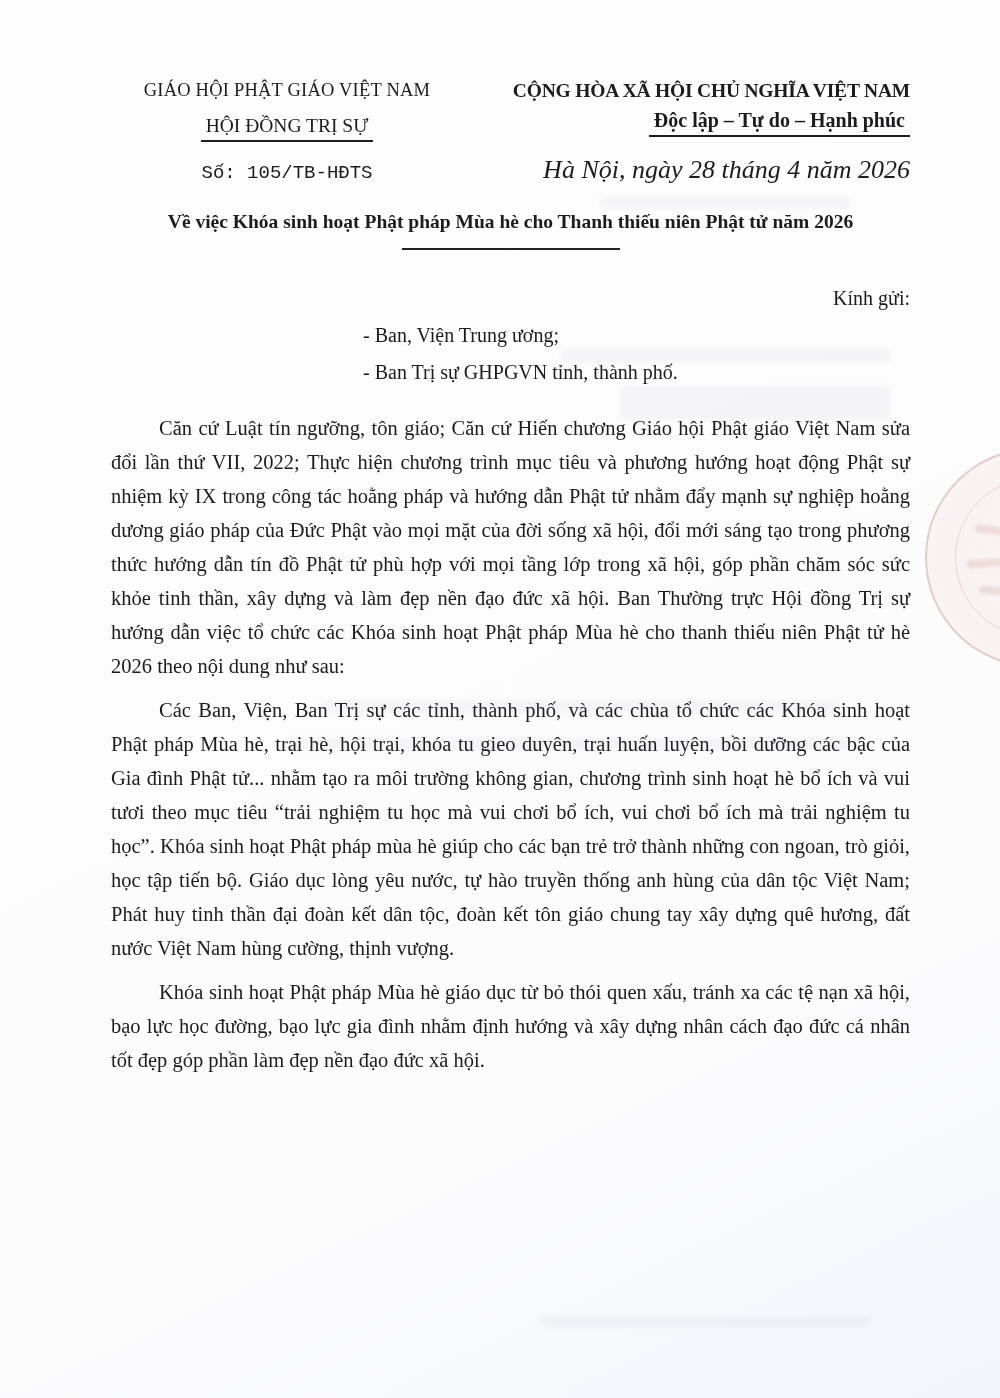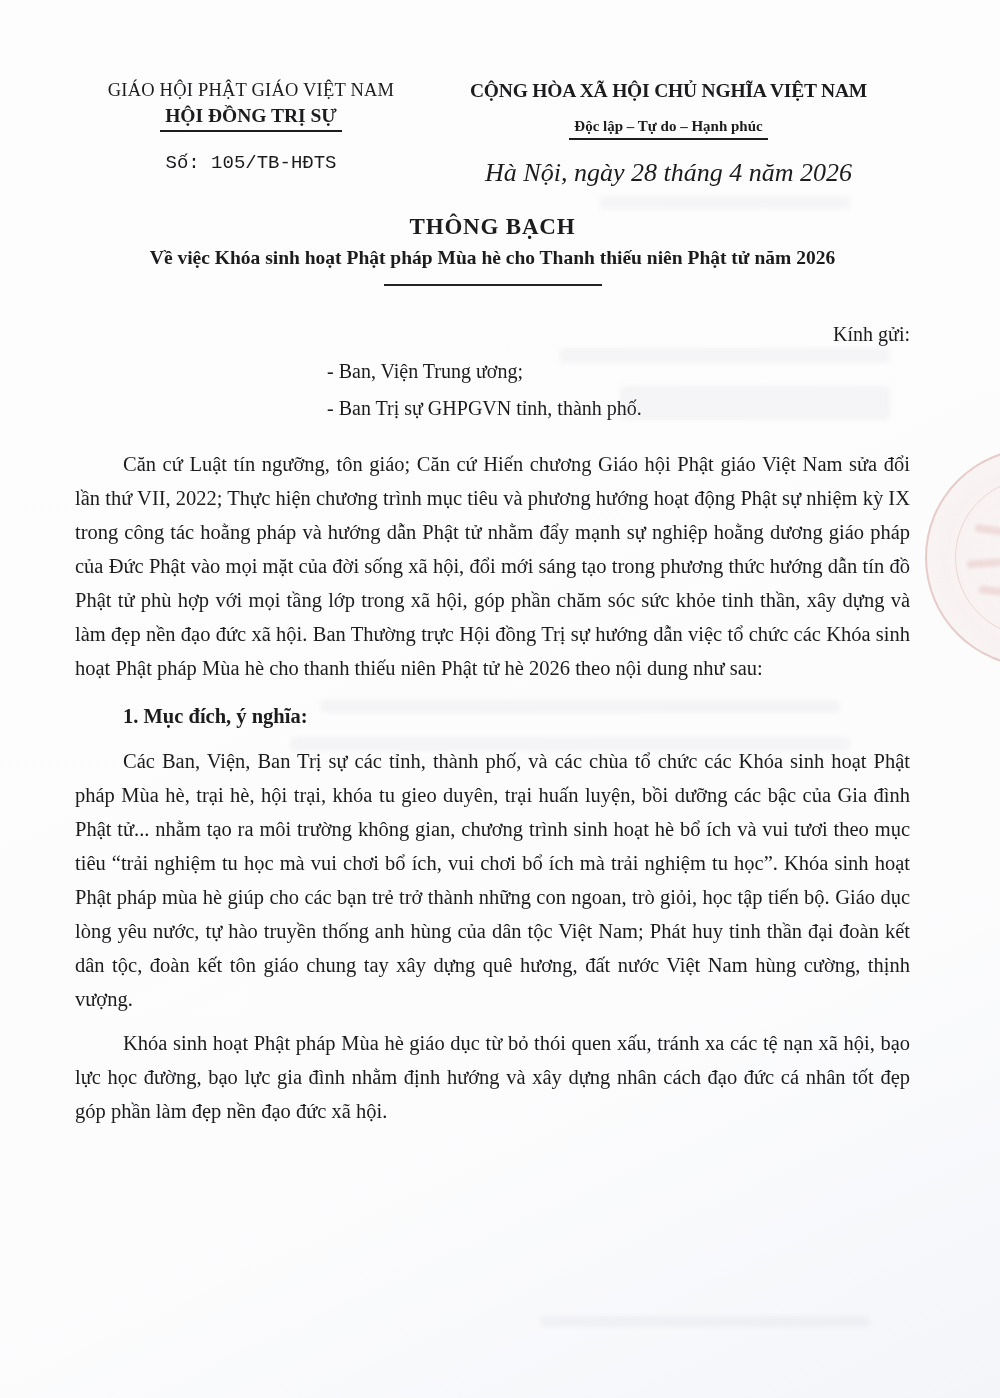--- a/index.html
+++ b/index.html
@@ -5,36 +5,36 @@
   html, body { margin: 0; padding: 0; }
   body {
     width: 1000px; height: 1398px; overflow: hidden;
     background: #ffffff;
     font-family: "Liberation Serif", "DejaVu Serif", serif;
   }
   .page {
     position: relative;
     width: 1000px; height: 1398px;
     box-sizing: border-box;
-    padding: 80px 90px 0 75px;
+    padding: 80px 90px 0 111px;
     background: linear-gradient(155deg, #fdfdfe 0%, #fcfcfd 72%, #f3f5f9 100%);
     color: #1c1c1f;
     overflow: hidden;
   }
 
   
   .header { display: flex; align-items: flex-start; }
   .header-left { width: 352px; text-align: center; flex: none; }
-  .header-right { flex: 1; text-align: center; }
+  .header-right { flex: 1; text-align: right; }
   .org-name { font-size: 18.5px; letter-spacing: 0.2px; white-space: nowrap; }
-  .org-council { font-weight: bold; font-size: 19.5px; margin-top: 4px; }
+  .org-council { font-weight: normal; font-size: 19.5px; margin-top: 14px; }
   .underlined { display: inline-block; border-bottom: 2px solid #1d1d20; padding: 0 5px 3px 5px; }
   .doc-number { margin-top: 20px; font-size: 19px; font-family: Liberation Mono, monospace; }
   .national-title { font-weight: bold; font-size: 19.5px; letter-spacing: -0.2px; white-space: nowrap; }
-  .national-motto { font-weight: bold; font-size: 15px; margin-top: 16px; }
+  .national-motto { font-weight: bold; font-size: 20px; margin-top: 7px; }
   .place-date { margin-top: 18px; font-style: italic; font-size: 26px; }
 
   
   .title-block { margin-top: 26px; text-align: center; }
   .doc-title { font-weight: bold; font-size: 23px; letter-spacing: 0.8px; }
   .doc-subtitle { font-weight: bold; font-size: 19.5px; margin-top: 7px; }
   .title-rule { width: 218px; height: 0; border-top: 2px solid #222327; margin: 15px auto 0 auto; }
 
   
   .salutation { margin-top: 30px; font-size: 20px; line-height: 37px; }
@@ -122,33 +122,31 @@
     <div class="header-right">
       <div class="national-title">CỘNG HÒA XÃ HỘI CHỦ NGHĨA VIỆT NAM</div>
       <div class="national-motto">
         <span class="underlined">Độc lập – Tự do – Hạnh phúc</span>
       </div>
       <div class="place-date">Hà Nội, ngày 28 tháng 4 năm 2026</div>
     </div>
   </div>
 
   <div class="title-block">
-    <div class="doc-title">THÔNG BẠCH</div>
     <div class="doc-subtitle">Về việc Khóa sinh hoạt Phật pháp Mùa hè cho Thanh thiếu niên Phật tử năm 2026</div>
     <div class="title-rule"></div>
   </div>
 
   <div class="salutation">
     <div class="salutation-label">Kính gửi:</div>
     <div class="recipients">
       <div>- Ban, Viện Trung ương;</div>
       <div>- Ban Trị sự GHPGVN tỉnh, thành phố.</div>
     </div>
   </div>
 
   <p class="body-p intro">Căn cứ Luật tín ngưỡng, tôn giáo; Căn cứ Hiến chương Giáo hội Phật giáo Việt Nam sửa đổi lần thứ VII, 2022; Thực hiện chương trình mục tiêu và phương hướng hoạt động Phật sự nhiệm kỳ IX trong công tác hoằng pháp và hướng dẫn Phật tử nhằm đẩy mạnh sự nghiệp hoằng dương giáo pháp của Đức Phật vào mọi mặt của đời sống xã hội, đổi mới sáng tạo trong phương thức hướng dẫn tín đồ Phật tử phù hợp với mọi tầng lớp trong xã hội, góp phần chăm sóc sức khỏe tinh thần, xây dựng và làm đẹp nền đạo đức xã hội. Ban Thường trực Hội đồng Trị sự hướng dẫn việc tổ chức các Khóa sinh hoạt Phật pháp Mùa hè cho thanh thiếu niên Phật tử hè 2026 theo nội dung như sau:</p>
 
-  <div class="section-heading">1. Mục đích, ý nghĩa:</div>
 
   <p class="body-p">Các Ban, Viện, Ban Trị sự các tỉnh, thành phố, và các chùa tổ chức các Khóa sinh hoạt Phật pháp Mùa hè, trại hè, hội trại, khóa tu gieo duyên, trại huấn luyện, bồi dưỡng các bậc của Gia đình Phật tử... nhằm tạo ra môi trường không gian, chương trình sinh hoạt hè bổ ích và vui tươi theo mục tiêu “trải nghiệm tu học mà vui chơi bổ ích, vui chơi bổ ích mà trải nghiệm tu học”. Khóa sinh hoạt Phật pháp mùa hè giúp cho các bạn trẻ trở thành những con ngoan, trò giỏi, học tập tiến bộ. Giáo dục lòng yêu nước, tự hào truyền thống anh hùng của dân tộc Việt Nam; Phát huy tinh thần đại đoàn kết dân tộc, đoàn kết tôn giáo chung tay xây dựng quê hương, đất nước Việt Nam hùng cường, thịnh vượng.</p>
   <p class="body-p">Khóa sinh hoạt Phật pháp Mùa hè giáo dục từ bỏ thói quen xấu, tránh xa các tệ nạn xã hội, bạo lực học đường, bạo lực gia đình nhằm định hướng và xây dựng nhân cách đạo đức cá nhân tốt đẹp góp phần làm đẹp nền đạo đức xã hội.</p>
 
 </div>
 
 </body></html>

